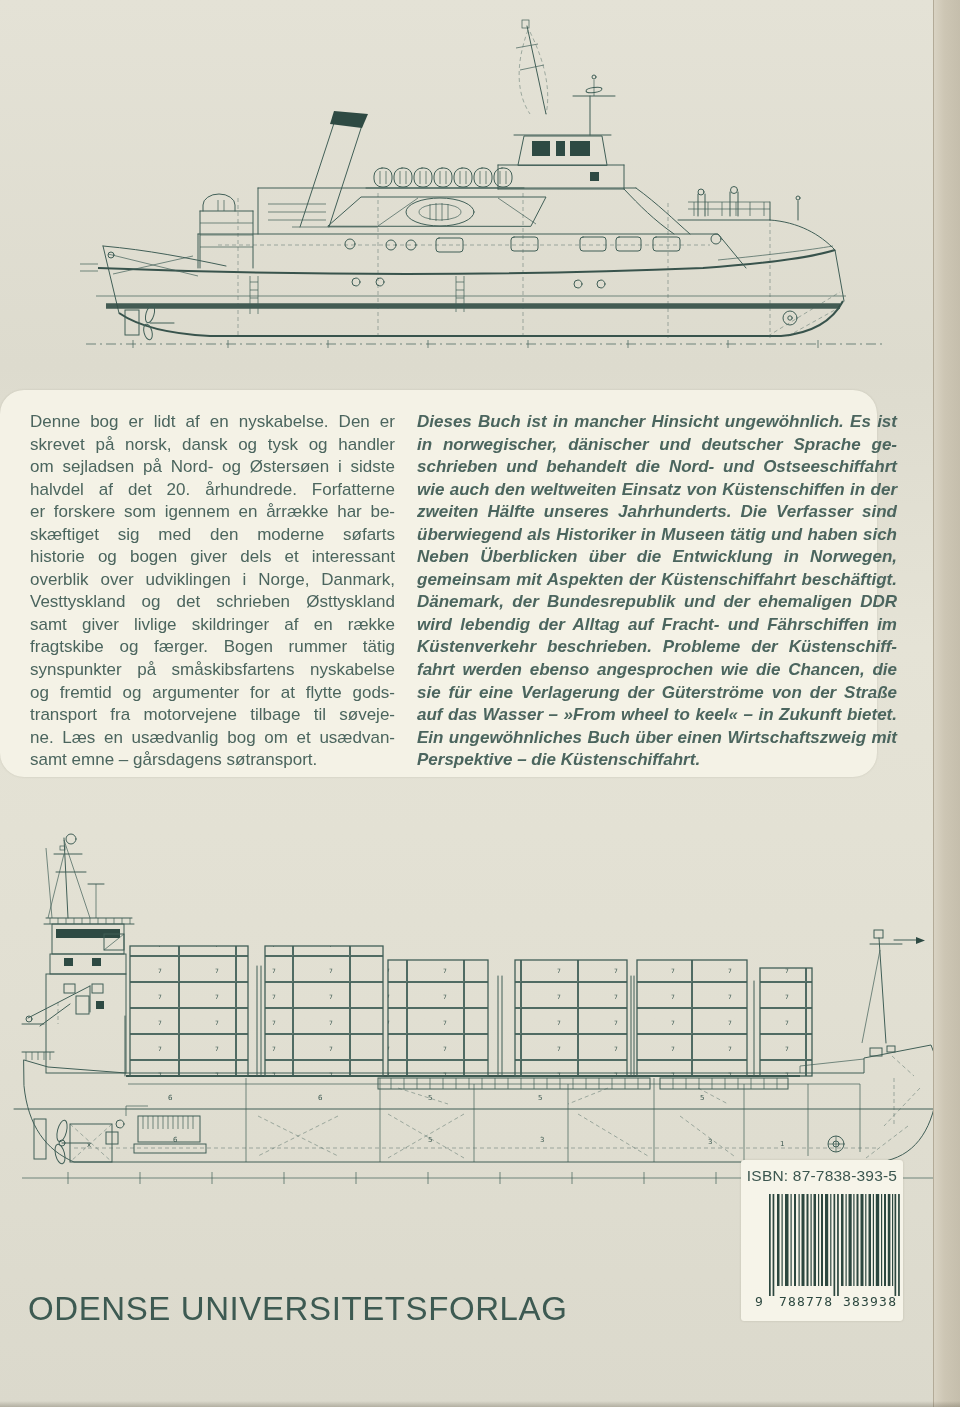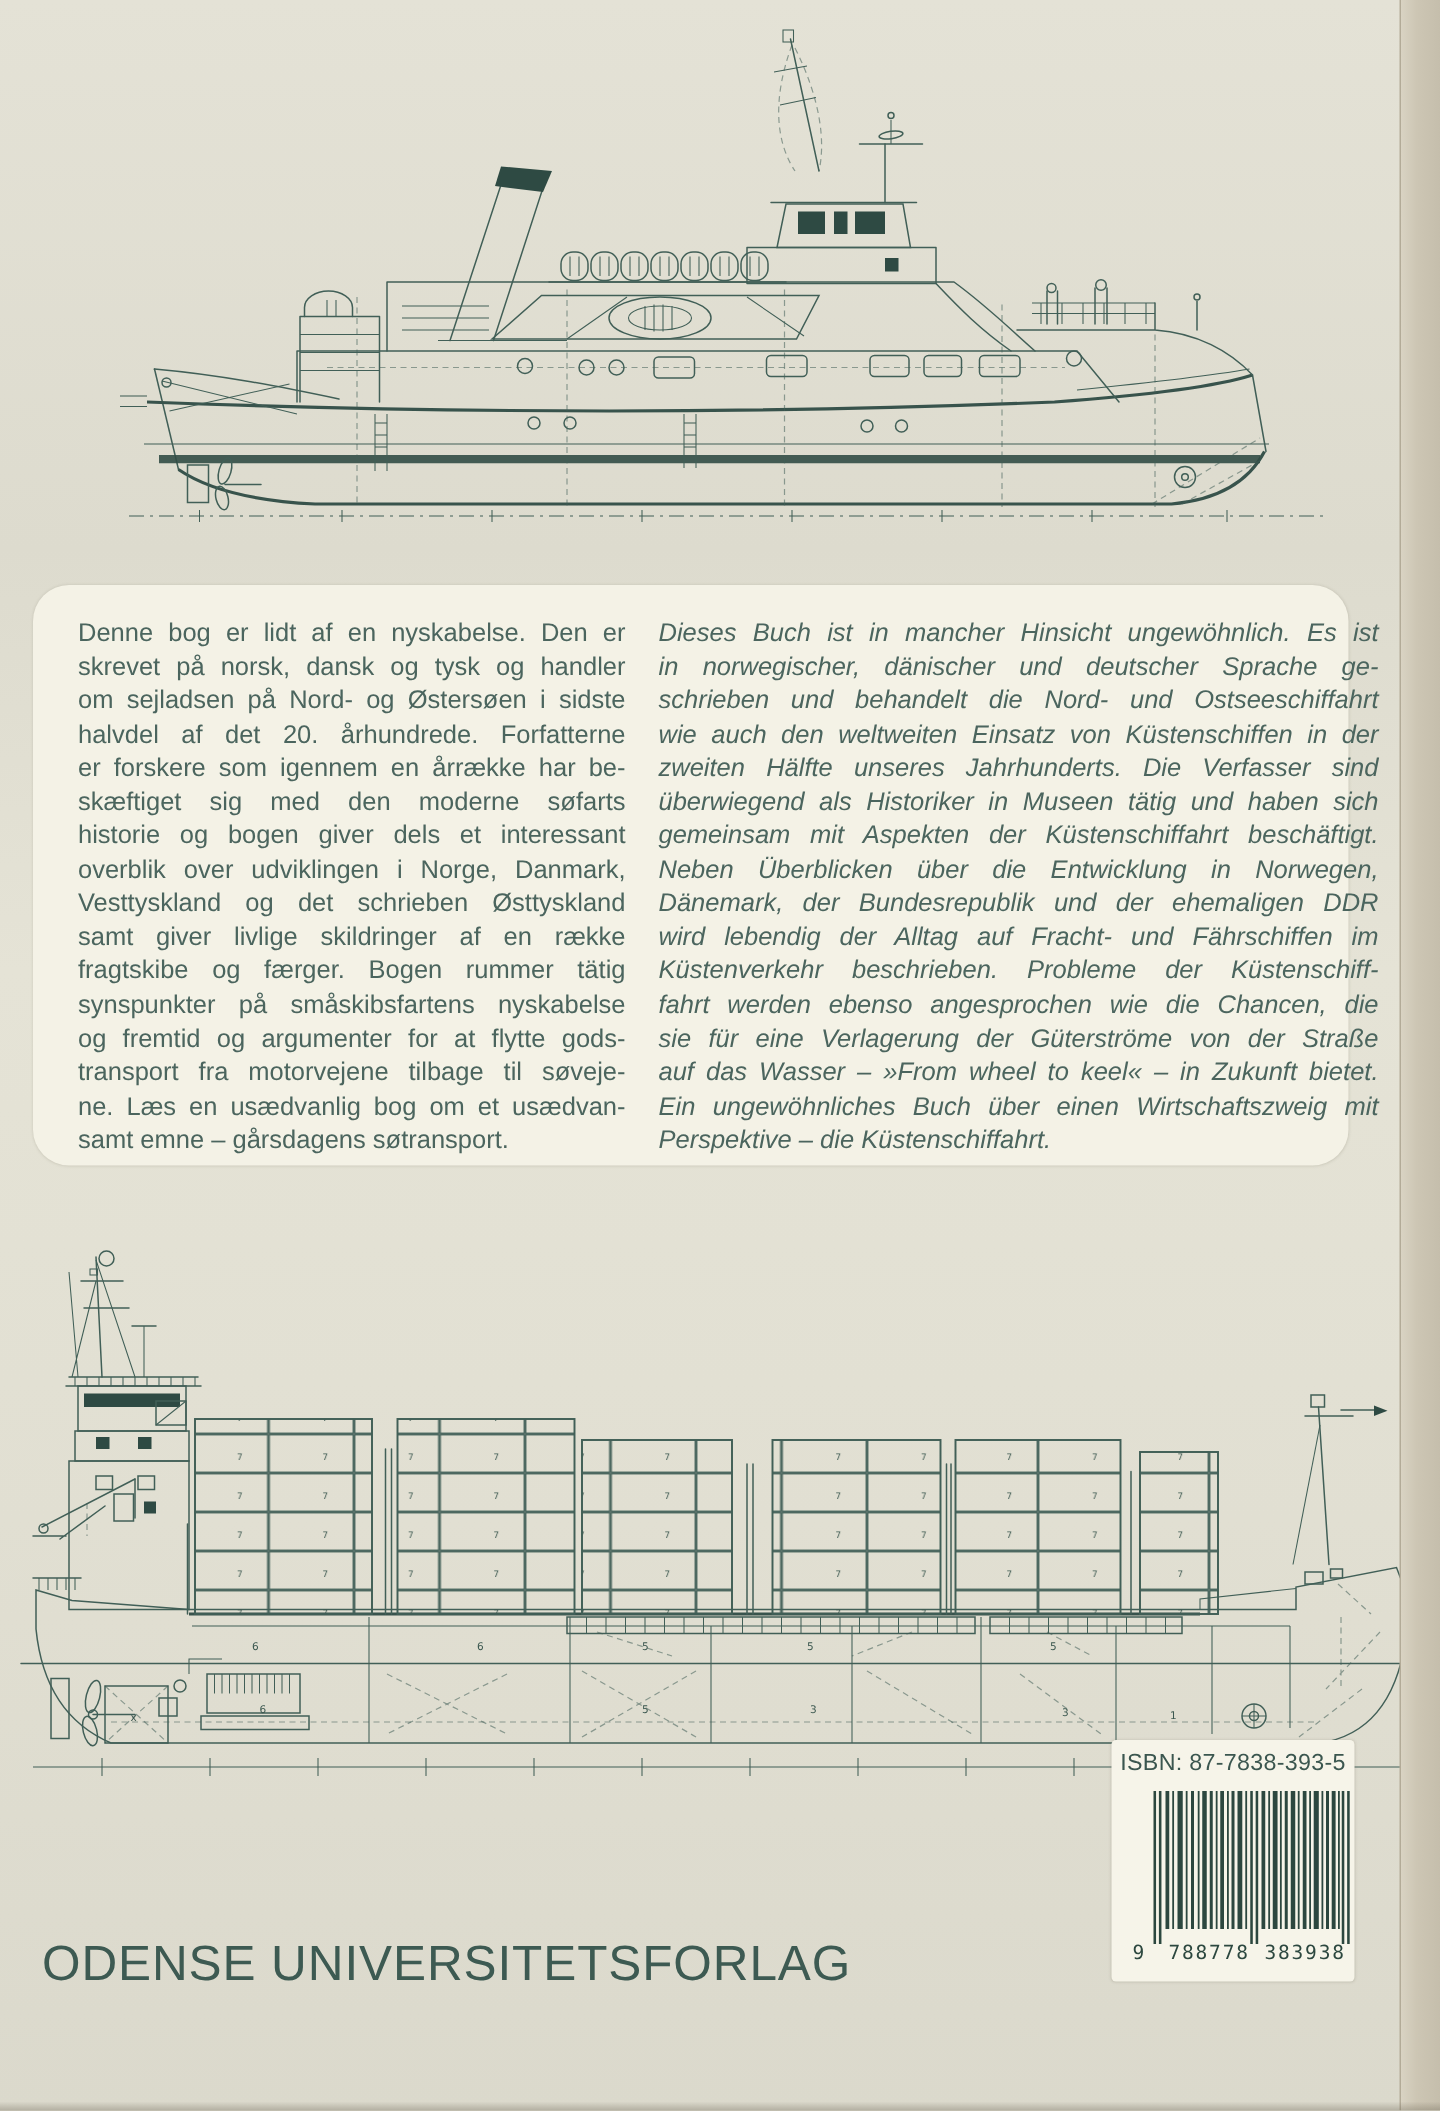--- a/index.html
+++ b/index.html
@@ -18,25 +18,25 @@
   svg{display:block;}
   .ship{position:absolute;}
   .ln{stroke:#415f57;fill:none;stroke-width:1;stroke-linecap:round;}
   .lnt{stroke:#415f57;fill:none;stroke-width:.7;}
   .ln2{stroke:#38534c;fill:none;stroke-width:2.1;}
   .thick{stroke:#324c45;fill:none;stroke-width:5.5;opacity:.9;}
   .dash{stroke:#415f57;fill:none;stroke-width:.8;stroke-dasharray:4 3;opacity:.55;}
   .fillink{fill:#2e4a43;stroke:none;}
   .mk{fill:#3c5850;font-family:"DejaVu Sans",sans-serif;font-size:7px;}
   
-  .panel{position:absolute;left:22px;top:390px;width:877px;height:387px;
+  .panel{position:absolute;left:0;top:390px;width:877px;height:387px;
     background:#f4f2e6;border-radius:24px;box-shadow:0 0 2px rgba(120,115,95,.25);}
   .blurb-col{position:absolute;top:21px;color:#4b655e;font-size:17px;line-height:22.55px;}
   .col-da{left:30px;width:365px;}
-  .col-de{left:417px;width:480px;font-style:italic;}
+  .col-de{left:417px;width:480px;font-style:italic;font-weight:bold;}
   .blurb-col .line{text-align:justify;text-align-last:justify;white-space:normal;}
   .blurb-col .line:last-child{text-align-last:left;}
   
   .publisher{position:absolute;left:28px;top:1290px;font-size:33px;letter-spacing:.6px;
     color:#3d5a52;font-weight:400;}
   
   .isbn-box{position:absolute;left:741px;top:1160px;width:162px;height:161px;
     background:#f6f4e9;border-radius:3px;box-shadow:0 0 2px rgba(120,115,95,.3);}
   .isbn-label{position:absolute;left:0;top:7px;width:100%;text-align:center;
     color:#3b564f;font-size:15.5px;letter-spacing:.2px;}
@@ -216,22 +216,22 @@
         <div class="line">ne. Læs en usædvanlig bog om et usædvan-</div>
         <div class="line">samt emne – gårsdagens søtransport.</div>
       </div>
     <div class="blurb-col col-de">
         <div class="line">Dieses Buch ist in mancher Hinsicht ungewöhnlich. Es ist</div>
         <div class="line">in norwegischer, dänischer und deutscher Sprache ge-</div>
         <div class="line">schrieben und behandelt die Nord- und Ostseeschiffahrt</div>
         <div class="line">wie auch den weltweiten Einsatz von Küstenschiffen in der</div>
         <div class="line">zweiten Hälfte unseres Jahrhunderts. Die Verfasser sind</div>
         <div class="line">überwiegend als Historiker in Museen tätig und haben sich</div>
+        <div class="line">Neben Überblicken über die Entwicklung in Norwegen,</div>
         <div class="line">gemeinsam mit Aspekten der Küstenschiffahrt beschäftigt.</div>
-        <div class="line">Neben Überblicken über die Entwicklung in Norwegen,</div>
         <div class="line">Dänemark, der Bundesrepublik und der ehemaligen DDR</div>
         <div class="line">wird lebendig der Alltag auf Fracht- und Fährschiffen im</div>
         <div class="line">Küstenverkehr beschrieben. Probleme der Küstenschiff-</div>
         <div class="line">fahrt werden ebenso angesprochen wie die Chancen, die</div>
         <div class="line">sie für eine Verlagerung der Güterströme von der Straße</div>
         <div class="line">auf das Wasser – »From wheel to keel« – in Zukunft bietet.</div>
         <div class="line">Ein ungewöhnliches Buch über einen Wirtschaftszweig mit</div>
         <div class="line">Perspektive – die Küstenschiffahrt.</div>
       </div>
   </div>

